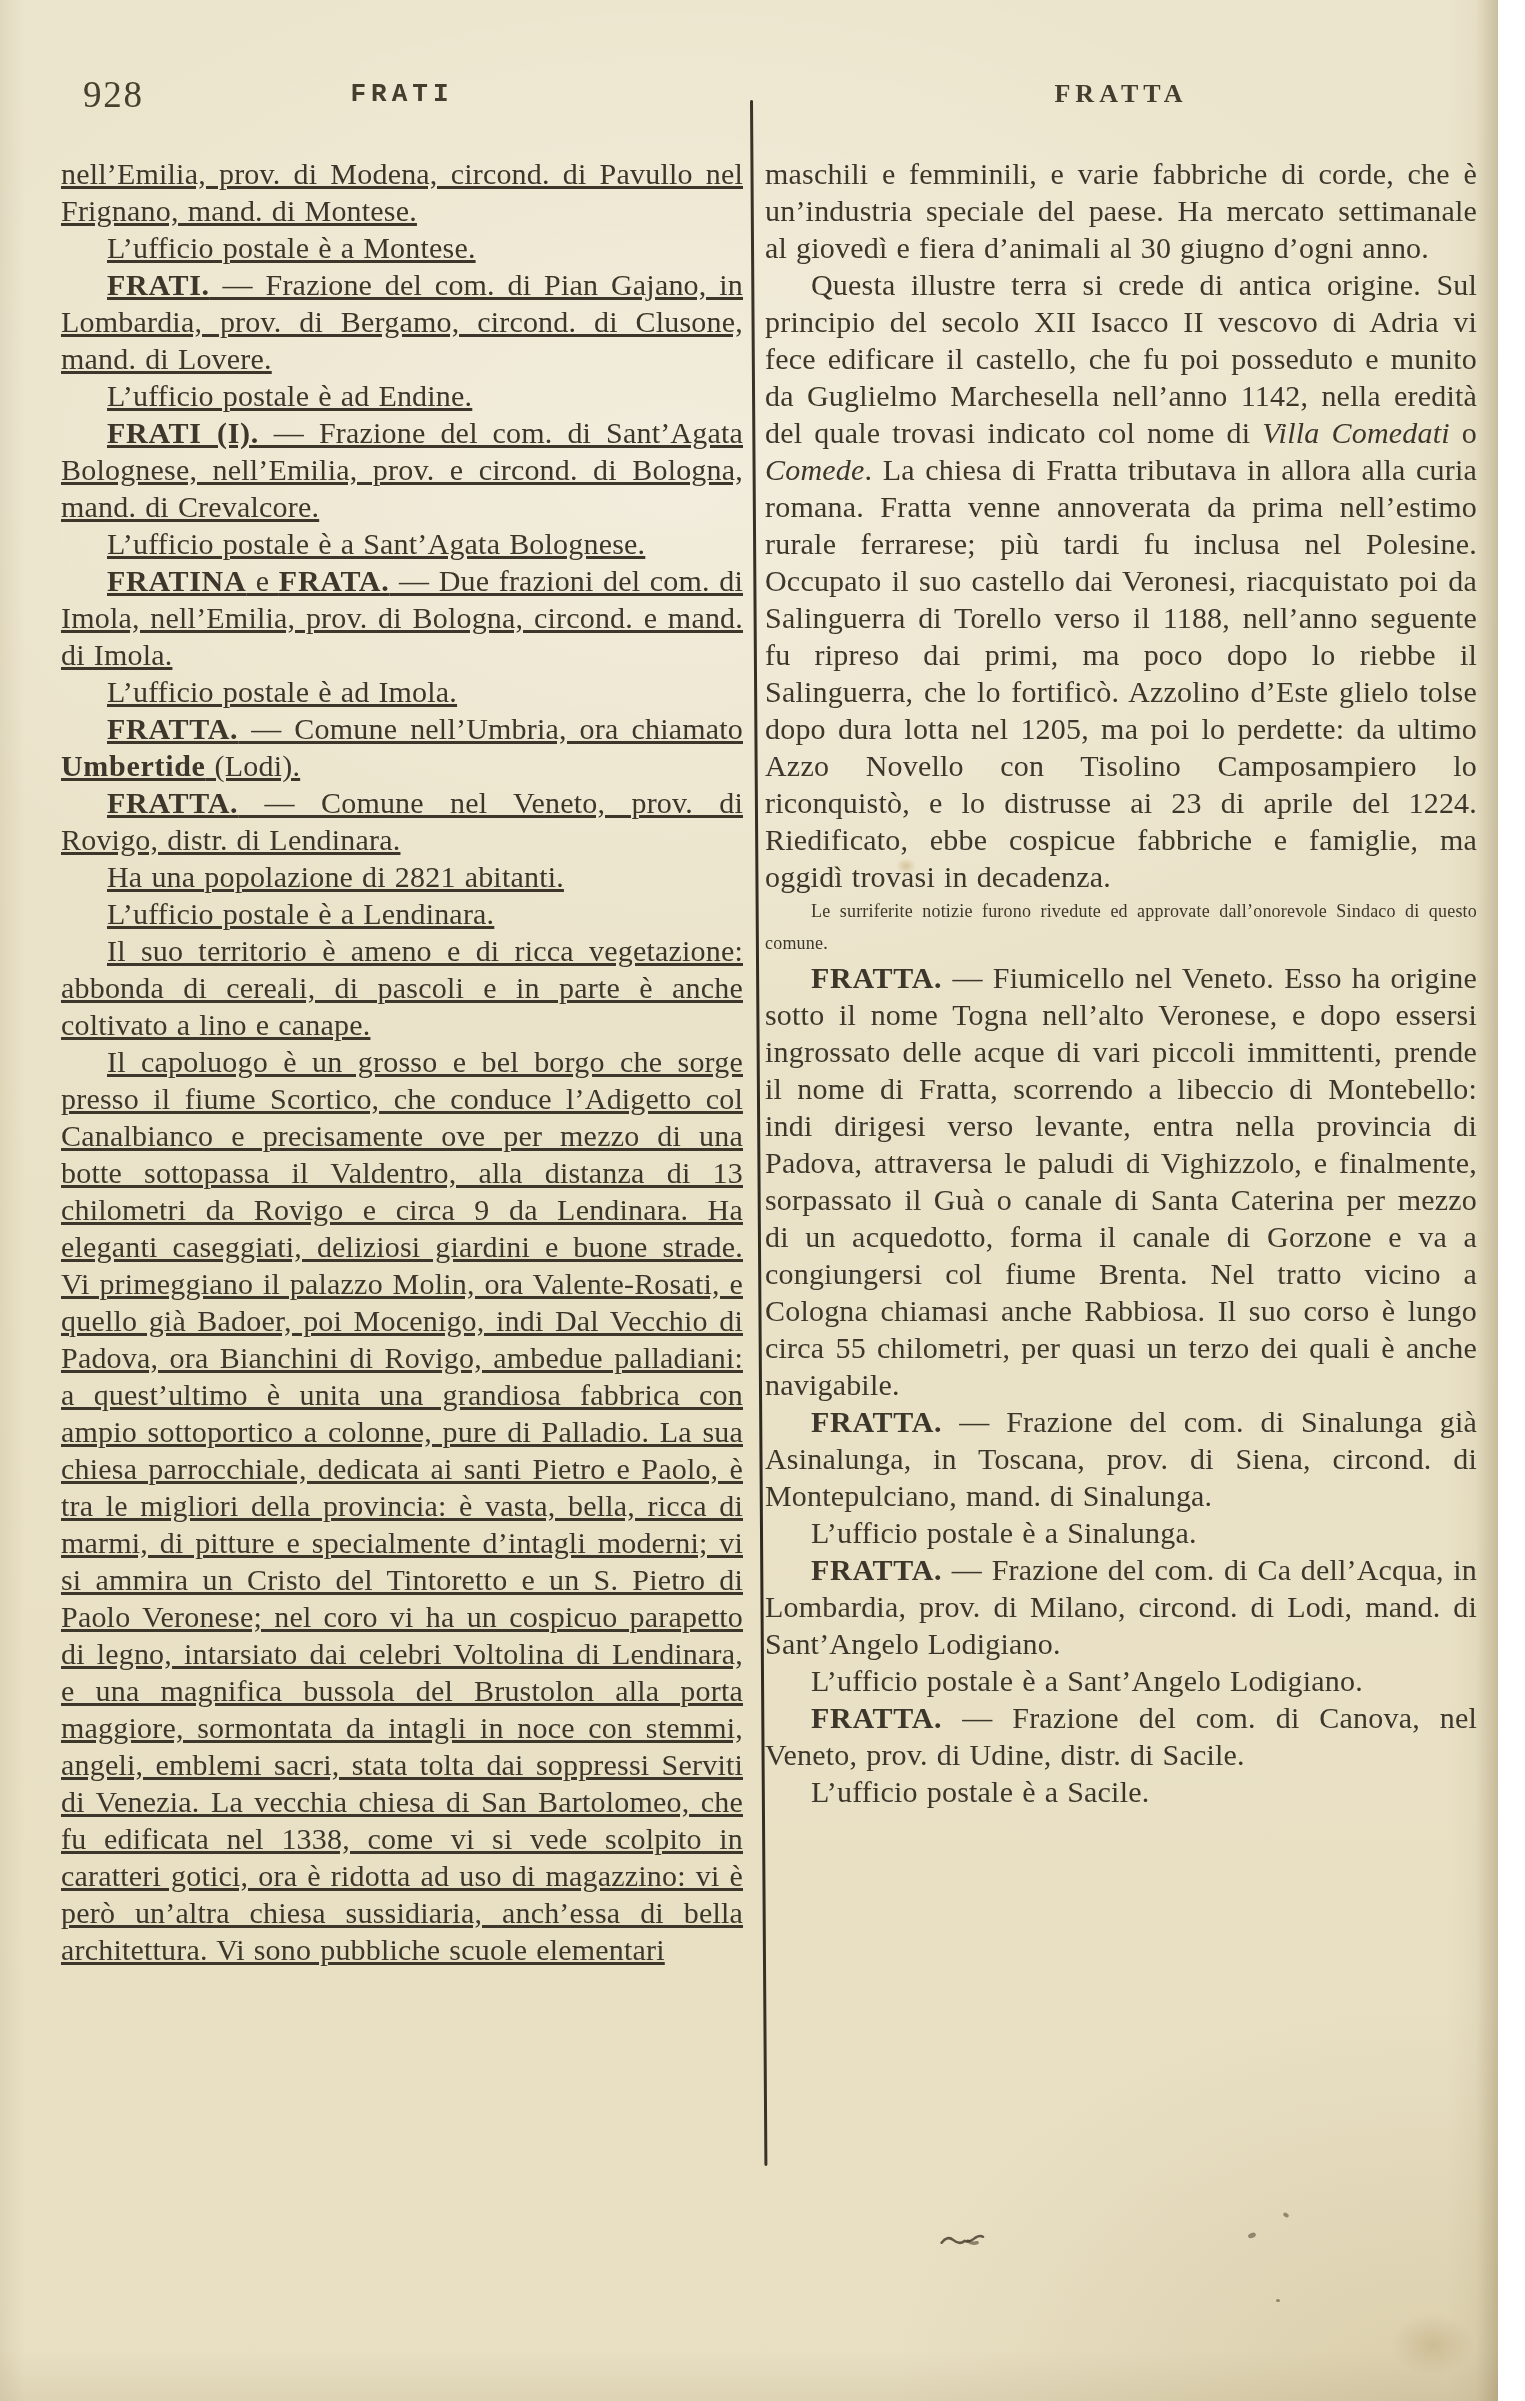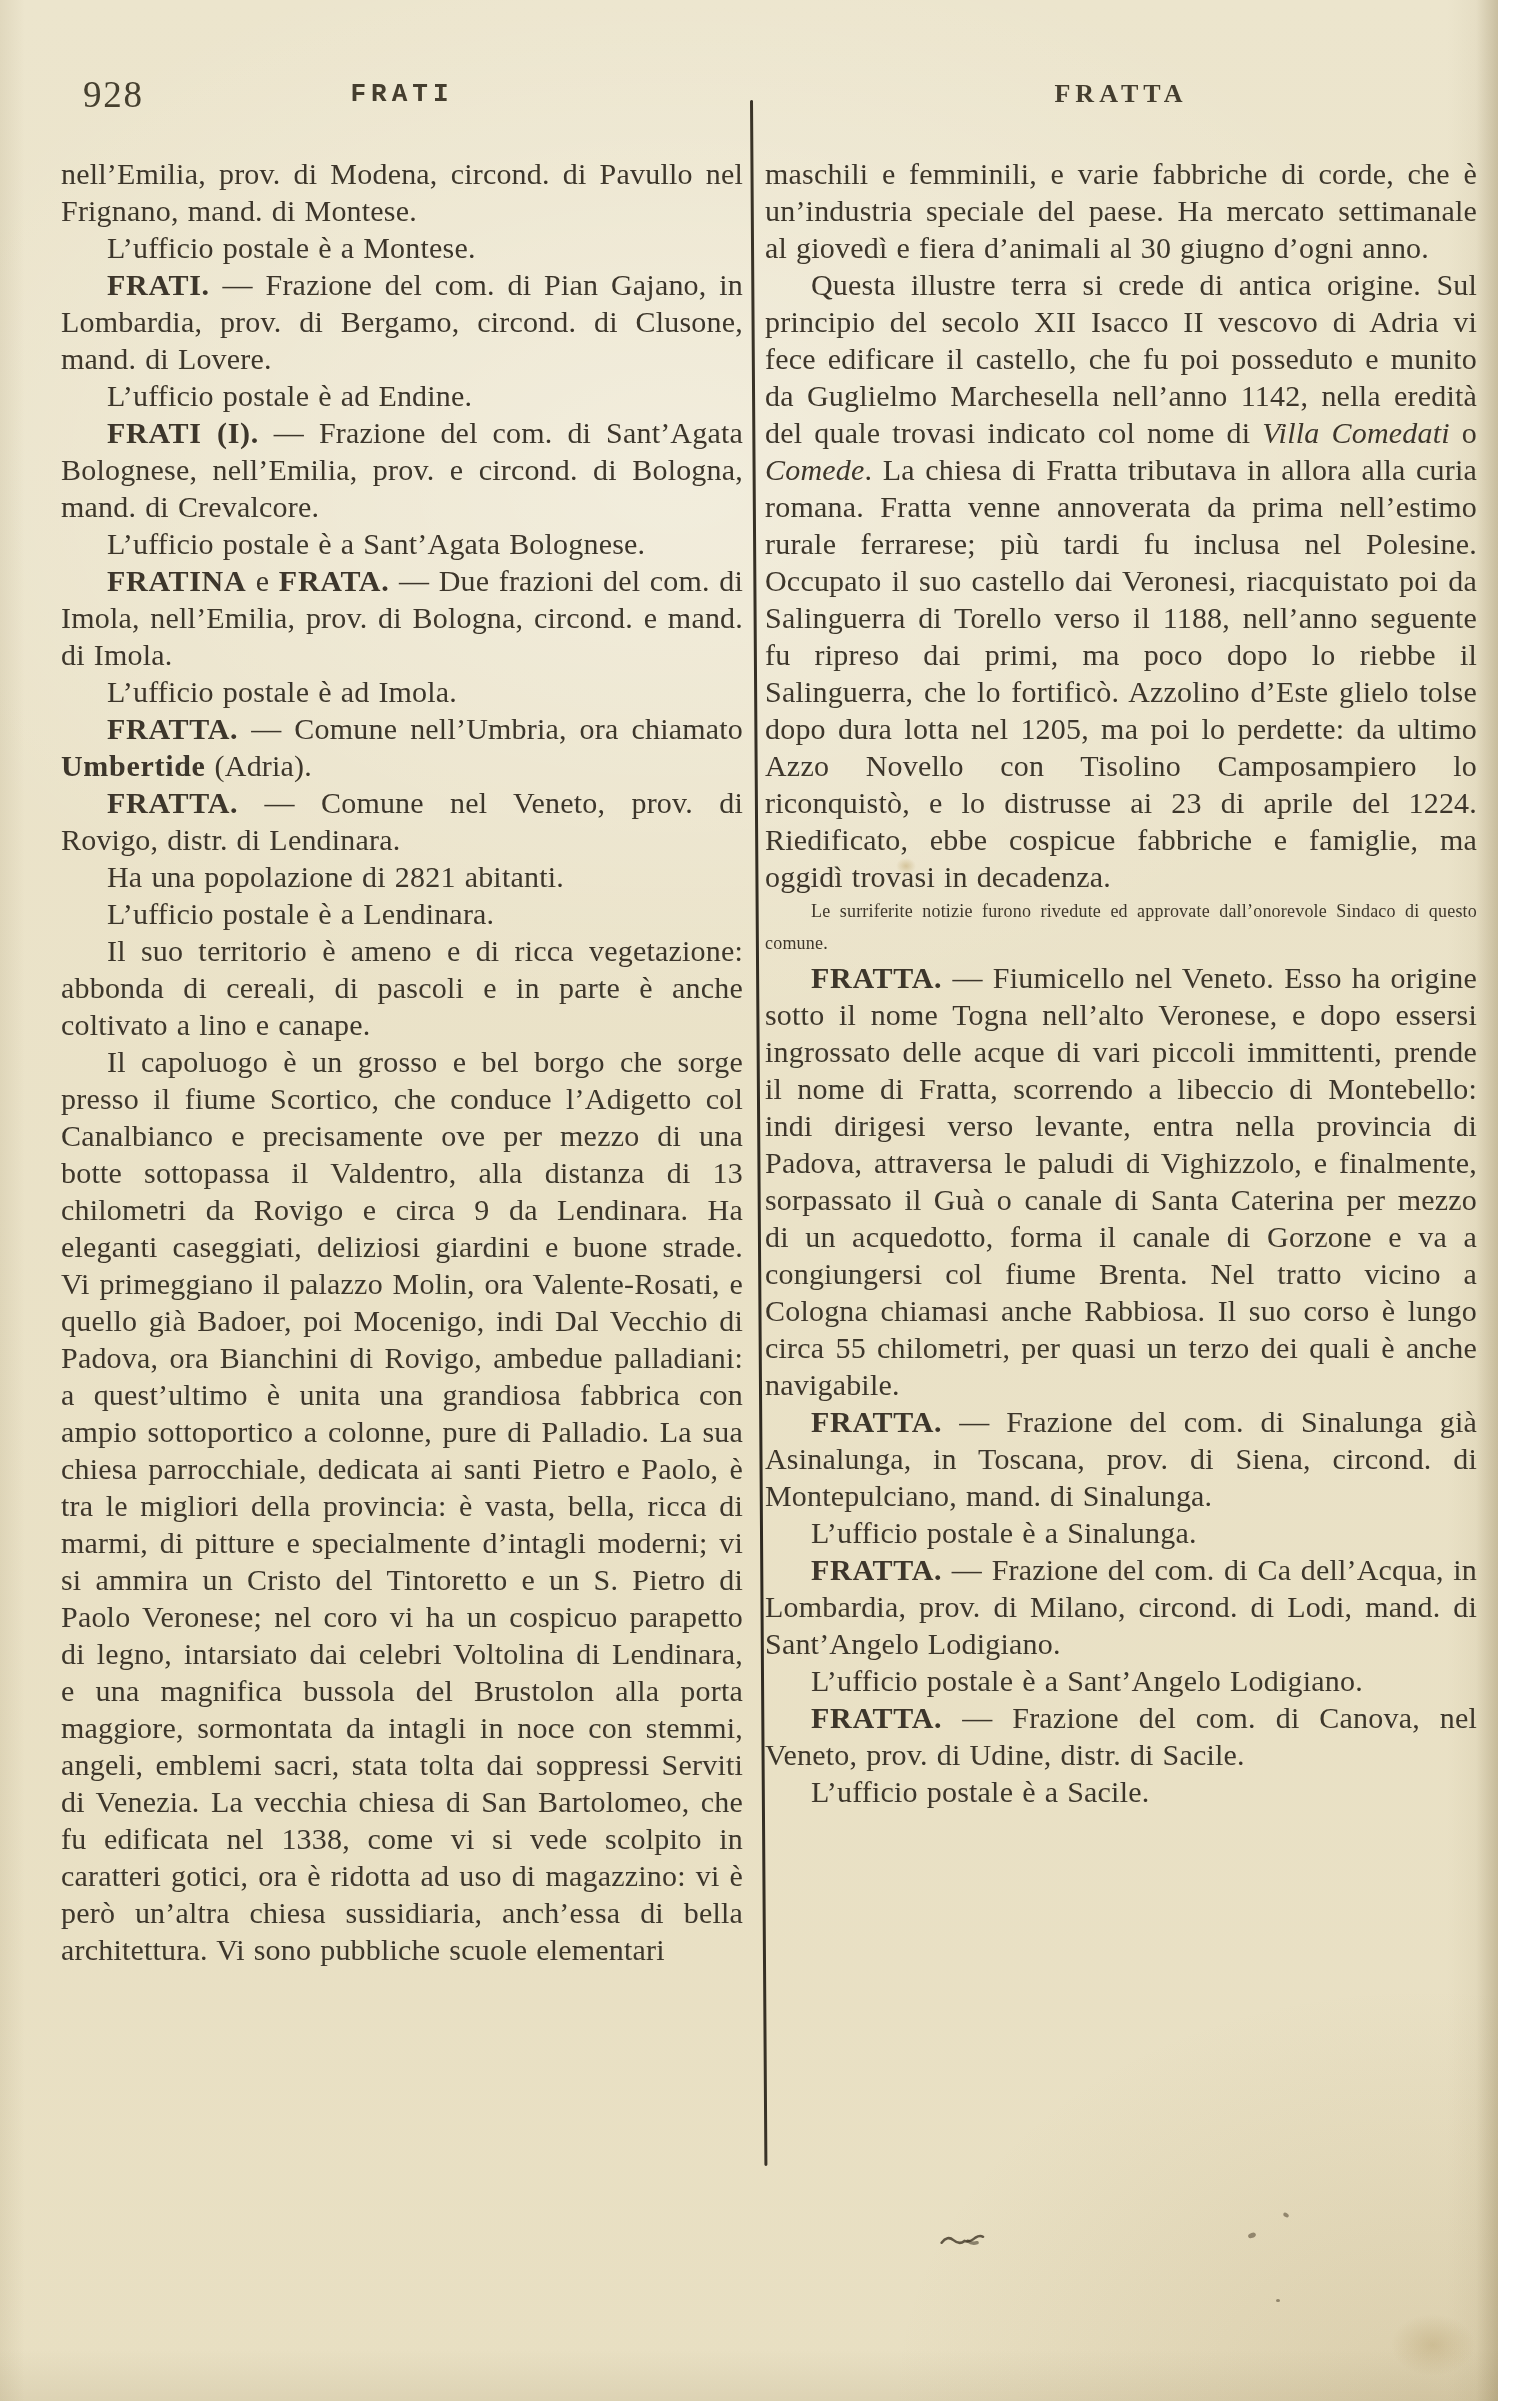--- a/index.html
+++ b/index.html
@@ -40,21 +40,21 @@
     transform: rotate(-0.4deg); transform-origin: top center;
     border-radius: 1.7px;
   }
   .column {
     position: absolute; top: 155px;
     font-size: 30px; line-height: 37px;
     text-align: justify;
     word-spacing: 1.3px;
     letter-spacing: 0.2px;
   }
-  .col-left  { left: 61px;  width: 682px; }
+  .col-left  { left: 61px;  width: 682px; text-decoration: underline; }
   .col-right { left: 765px; width: 712px; }
   .para { margin: 0; }
   .para.indent { text-indent: 46px; }
   .para.small { font-size: 18px; line-height: 32px; }
   .b  { font-weight: 700; letter-spacing: 0.7px; }
   .it { font-style: italic; }
   .ink-mark { position: absolute; left: 939px; top: 2230px; }
   .speck {
     position: absolute; border-radius: 50%;
     background: rgba(80,68,48,0.55);
@@ -88,21 +88,21 @@
 
   <div class="column col-left">
       <p class="para"><span>nell’Emilia, prov. di Modena, circond. di Pavullo nel Frignano, mand. di Montese.</span></p>
       <p class="para indent"><span>L’ufficio postale è a Montese.</span></p>
       <p class="para indent"><span class="b">FRATI.</span><span> — Frazione del com. di Pian Gajano, in Lombardia, prov. di Bergamo, circond. di Clusone, mand. di Lovere.</span></p>
       <p class="para indent"><span>L’ufficio postale è ad Endine.</span></p>
       <p class="para indent"><span class="b">FRATI (I).</span><span> — Frazione del com. di Sant’Agata Bolognese, nell’Emilia, prov. e circond. di Bologna, mand. di Crevalcore.</span></p>
       <p class="para indent"><span>L’ufficio postale è a Sant’Agata Bolognese.</span></p>
       <p class="para indent"><span class="b">FRATINA</span><span> e </span><span class="b">FRATA.</span><span> — Due frazioni del com. di Imola, nell’Emilia, prov. di Bologna, circond. e mand. di Imola.</span></p>
       <p class="para indent"><span>L’ufficio postale è ad Imola.</span></p>
-      <p class="para indent"><span class="b">FRATTA.</span><span> — Comune nell’Umbria, ora chiamato </span><span class="b">Umbertide</span><span> (Adria).</span></p>
+      <p class="para indent"><span class="b">FRATTA.</span><span> — Comune nell’Umbria, ora chiamato </span><span class="b">Umbertide</span><span> (Lodi).</span></p>
       <p class="para indent"><span class="b">FRATTA.</span><span> — Comune nel Veneto, prov. di Rovigo, distr. di Lendinara.</span></p>
       <p class="para indent"><span>Ha una popolazione di 2821 abitanti.</span></p>
       <p class="para indent"><span>L’ufficio postale è a Lendinara.</span></p>
       <p class="para indent"><span>Il suo territorio è ameno e di ricca vegetazione: abbonda di cereali, di pascoli e in parte è anche coltivato a lino e canape.</span></p>
       <p class="para indent"><span>Il capoluogo è un grosso e bel borgo che sorge presso il fiume Scortico, che conduce l’Adigetto col Canalbianco e precisamente ove per mezzo di una botte sottopassa il Valdentro, alla distanza di 13 chilometri da Rovigo e circa 9 da Lendinara. Ha eleganti caseggiati, deliziosi giardini e buone strade. Vi primeggiano il palazzo Molin, ora Valente-Rosati, e quello già Badoer, poi Mocenigo, indi Dal Vecchio di Padova, ora Bianchini di Rovigo, ambedue palladiani: a quest’ultimo è unita una grandiosa fabbrica con ampio sottoportico a colonne, pure di Palladio. La sua chiesa parrocchiale, dedicata ai santi Pietro e Paolo, è tra le migliori della provincia: è vasta, bella, ricca di marmi, di pitture e specialmente d’intagli moderni; vi si ammira un Cristo del Tintoretto e un S. Pietro di Paolo Veronese; nel coro vi ha un cospicuo parapetto di legno, intarsiato dai celebri Voltolina di Lendinara, e una magnifica bussola del Brustolon alla porta maggiore, sormontata da intagli in noce con stemmi, angeli, emblemi sacri, stata tolta dai soppressi Serviti di Venezia. La vecchia chiesa di San Bartolomeo, che fu edificata nel 1338, come vi si vede scolpito in caratteri gotici, ora è ridotta ad uso di magazzino: vi è però un’altra chiesa sussidiaria, anch’essa di bella architettura. Vi sono pubbliche scuole elementari</span></p>
     </div>
 
   <div class="column col-right">
       <p class="para"><span>maschili e femminili, e varie fabbriche di corde, che è un’industria speciale del paese. Ha mercato settimanale al giovedì e fiera d’animali al 30 giugno d’ogni anno.</span></p>
       <p class="para indent"><span>Questa illustre terra si crede di antica origine. Sul principio del secolo XII Isacco II vescovo di Adria vi fece edificare il castello, che fu poi posseduto e munito da Guglielmo Marchesella nell’anno 1142, nella eredità del quale trovasi indicato col nome di </span><span class="it">Villa Comedati</span><span> o </span><span class="it">Comede</span><span>. La chiesa di Fratta tributava in allora alla curia romana. Fratta venne annoverata da prima nell’estimo rurale ferrarese; più tardi fu inclusa nel Polesine. Occupato il suo castello dai Veronesi, riacquistato poi da Salinguerra di Torello verso il 1188, nell’anno seguente fu ripreso dai primi, ma poco dopo lo riebbe il Salinguerra, che lo fortificò. Azzolino d’Este glielo tolse dopo dura lotta nel 1205, ma poi lo perdette: da ultimo Azzo Novello con Tisolino Camposampiero lo riconquistò, e lo distrusse ai 23 di aprile del 1224. Riedificato, ebbe cospicue fabbriche e famiglie, ma oggidì trovasi in decadenza.</span></p>

